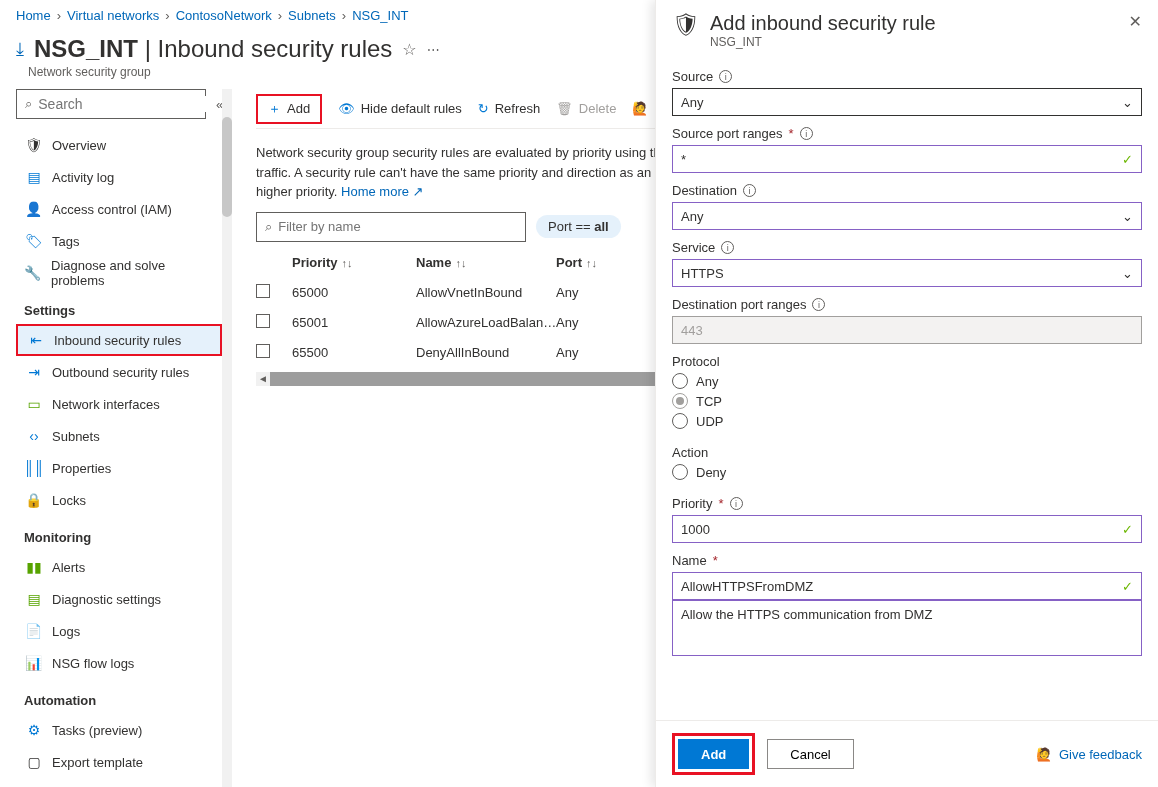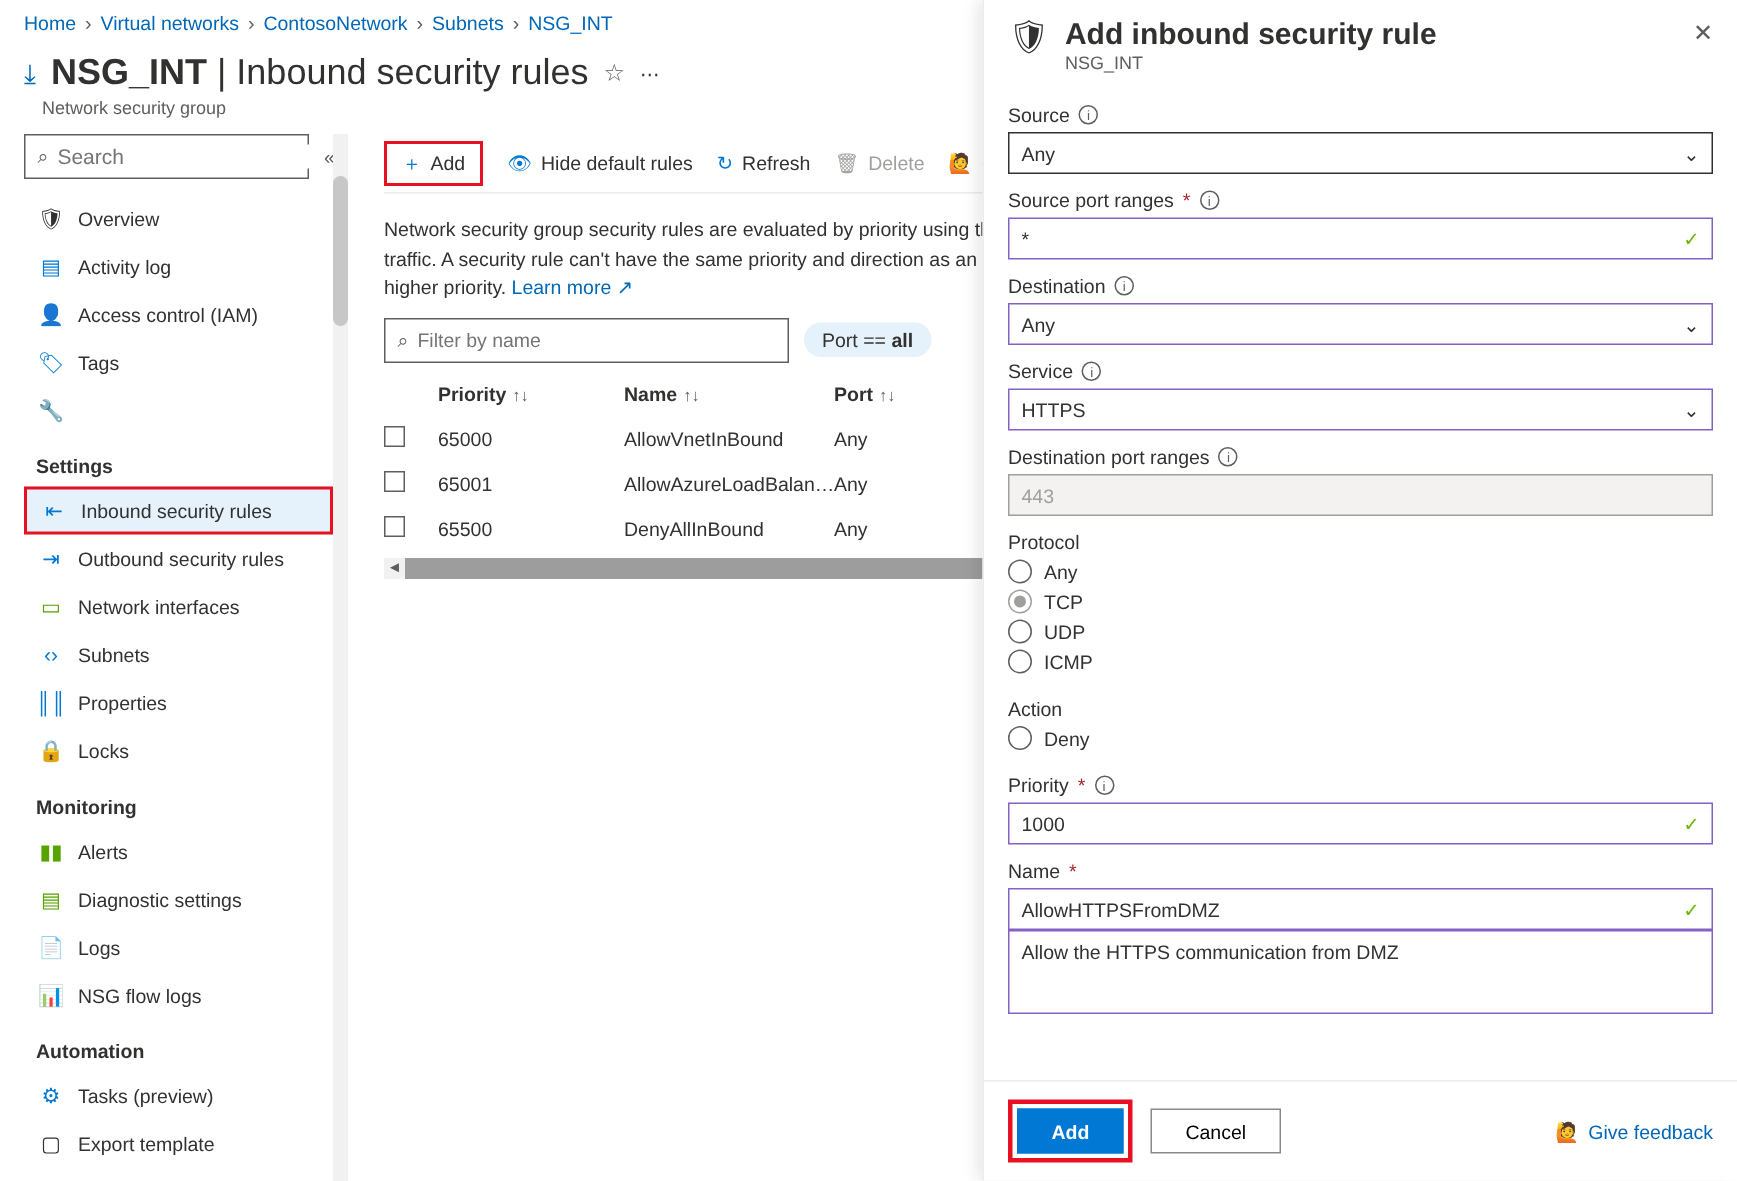--- a/index.html
+++ b/index.html
@@ -56,21 +56,21 @@
 .sort { font-size:11px; margin-left:4px; color:#605e5c; }
 .chk { width:14px; height:14px; border:1px solid #605e5c; display:inline-block; }
 .hscroll { position:relative; height:14px; background:#f1f1f1; margin-top:4px; }
 .hscroll-thumb { position:absolute; left:0; top:0; height:14px; width:400px; background:#9d9d9d; }
 .hscroll-arrow { position:absolute; top:0; height:14px; width:14px; display:flex; align-items:center; justify-content:center; color:#605e5c; font-size:10px; }
 
 
 .panel { position: absolute; right: 0; top: 0; bottom: 0; width: 503px; background: #fff; border-left: 1px solid #edebe9; box-shadow: -4px 0 10px rgba(0,0,0,.1); display:flex; flex-direction:column; }
 .panel-head { display:flex; align-items:flex-start; padding:12px 16px 10px; gap:10px; }
 .panel-head .shield { font-size:22px; }
-.panel-head h2 { font-size:20px; font-weight:700; }
+.panel-head h2 { font-size:20px; font-weight:400; }
 .panel-head .close { margin-left:auto; color:#605e5c; font-size:16px; cursor:pointer; }
 .panel-body { padding: 0 16px; overflow-y:auto; flex:1; }
 .field-label { display:flex; align-items:center; gap:6px; margin:10px 0 4px; font-size:13px; }
 .field-label .req { color:#a4262c; }
 .info-dot { width:13px; height:13px; border:1px solid #605e5c; border-radius:50%; display:inline-flex; align-items:center; justify-content:center; font-size:9px; color:#605e5c; }
 .select, .tinput, .tarea { width:100%; border:1px solid #323130; height:28px; padding:0 8px; font-size:13px; display:flex; align-items:center; justify-content:space-between; background:#fff; }
 .select.purple, .tinput.purple, .tarea.purple { border-color:#8661c5; }
 .valid-mark { color:#6bb700; }
 .tinput.disabled { background:#f3f2f1; color:#a19f9d; border-color:#a19f9d; }
 .tarea { height:56px; align-items:flex-start; padding:6px 8px; }
@@ -133,20 +133,21 @@
     <div class="nav-item">
         <span class="icon">👤</span>
         <span>Access control (IAM)</span>
       </div>
     <div class="nav-item">
         <span class="icon" style="color:#0078d4;">🏷</span>
         <span>Tags</span>
       </div>
     <div class="nav-item">
         <span class="icon">🔧</span>
+        <span>Diagnose and solve problems</span>
       </div>
 
     <div class="section-header">Settings</div>
     <div class="nav-item selected">
         <span class="icon" style="color:#0078d4;">⇤</span>
         <span>Inbound security rules</span>
       </div>
     <div class="nav-item">
         <span class="icon" style="color:#0078d4;">⇥</span>
         <span>Outbound security rules</span>
@@ -223,21 +224,21 @@
         </div>
       <div class="tool-btn">
           <span class="ti">🙋</span>
           <span>Give fe</span>
         </div>
     </div>
 
     <div class="info-text">
       <span>Network security group security rules are evaluated by priority using the co</span><br>
       <span>traffic. A security rule can't have the same priority and direction as an existi</span><br>
-      <span>higher priority.</span> <a><span>Learn more</span> ↗</a>
+      <span>higher priority.</span> <a><span>Home more</span> ↗</a>
     </div>
 
     <div class="filter-row">
       <div class="filter-input">
         <span style="color:#605e5c; margin-right:6px;">⌕</span>
         <input placeholder="Filter by name" style="">
       </div>
       <div class="pill"><span>Port ==</span> <b>all</b></div>
     </div>
 
@@ -338,24 +339,20 @@
         <span>Any</span>
       </div>
     <div class="radio-row">
         <span class="radio gray filled"></span>
         <span>TCP</span>
       </div>
     <div class="radio-row">
         <span class="radio gray"></span>
         <span>UDP</span>
       </div>
-    <div class="radio-row">
-        <span class="radio gray"></span>
-        <span>ICMP</span>
-      </div>
 
     <div class="field-label" style="margin-top:16px;">
         <span>Action</span>
       </div>
     <div class="radio-row">
         <span class="radio"></span>
         <span>Deny</span>
       </div>
 
     <div class="field-label" style="margin-top:16px;">

